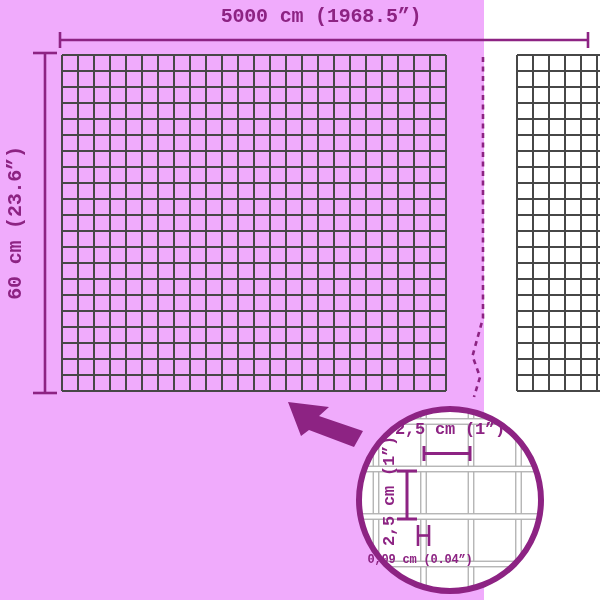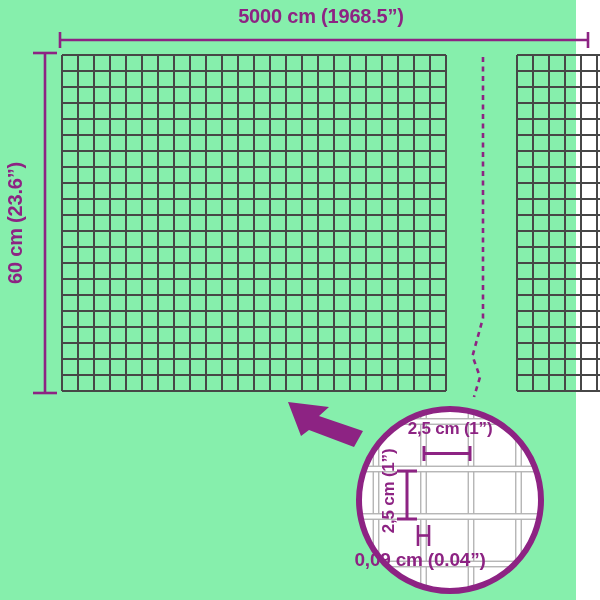--- a/index.html
+++ b/index.html
@@ -5,24 +5,24 @@
   html, body {
     margin: 0;
     padding: 0;
     width: 600px;
     height: 600px;
     background: #ffffff;
     overflow: hidden;
   }
   .stage {
     position: relative;
-    width: 576px;
+    width: 484px;
     height: 600px;
-    background: #86efac;
-    font-family: Liberation Sans, sans-serif;
+    background: #f0abfc;
+    font-family: Liberation Mono, monospace;
   }
   #gfx {
     position: absolute;
     left: 0;
     top: 0;
   }
   .lbl {
     position: absolute;
     color: var(--accent, #8d2383);
     font-weight: bold;
@@ -31,21 +31,21 @@
     letter-spacing: -0.2px;
     user-select: none;
   }
   .lbl.rot {
     transform: translate(-50%, -50%) rotate(-90deg);
   }
   #lbl-width  { left: 321px; top: 16px;  font-size: 20px; }
   #lbl-height { left: 15px;  top: 223px; font-size: 20px; }
   #lbl-cellw  { left: 450px; top: 429px; font-size: 17px; }
   #lbl-cellh  { left: 389px; top: 491px; font-size: 17px; }
-  #lbl-wire   { left: 420px; top: 560px; font-size: 19px; }
+  #lbl-wire   { left: 420px; top: 560px; font-size: 12px; }
 </style>
 </head>
 <body>
 
 <div class="stage">
 
   <svg id="gfx" width="600" height="600" viewBox="0 0 600 600">
     <defs>
       <clipPath id="circleClip">
         <circle cx="450" cy="500" r="89"></circle>

